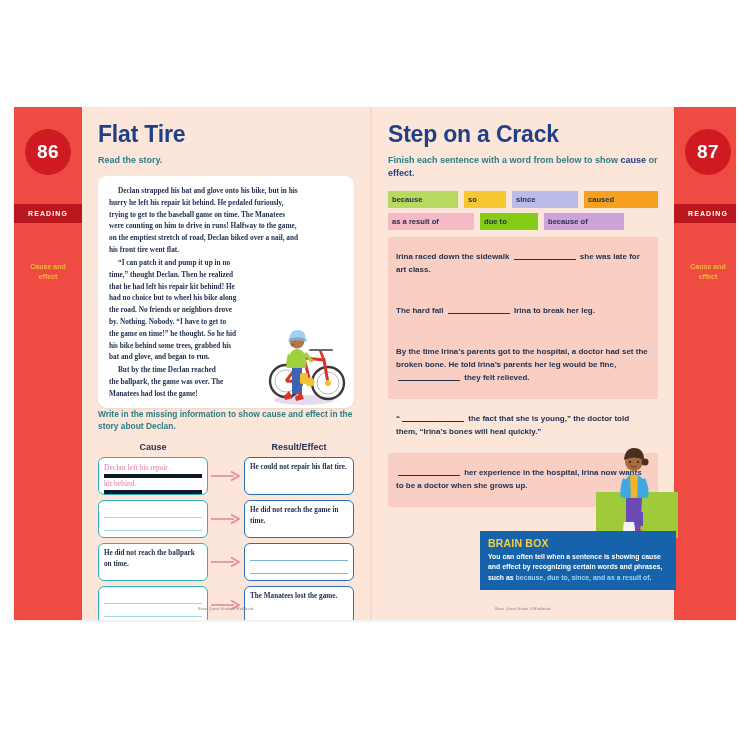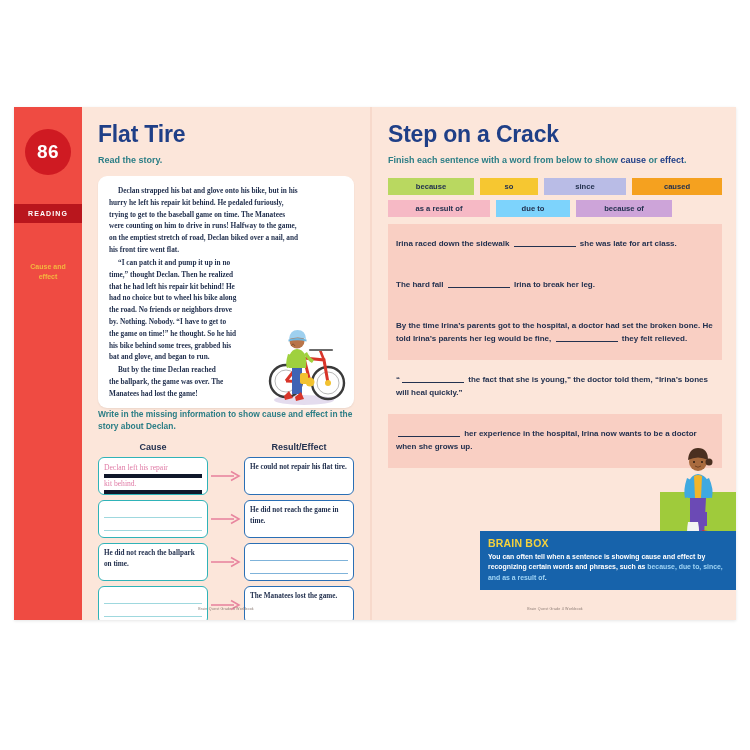--- a/index.html
+++ b/index.html
@@ -71,21 +71,21 @@
   
   .bbleft{position:absolute;left:0;top:382px;width:68px;background:#1763ab;
           padding:7px 7px 9px 7px;box-sizing:border-box;z-index:5;}
   .bbleft .hd{color:#f4d13d;font-size:11.5px;font-weight:bold;line-height:1.02;letter-spacing:-.2px;}
   .bbleft .bd{margin-top:5px;color:#fff;font-size:6.6px;line-height:1.55;font-weight:bold;}
   .bbleft .bd b{color:#9fd4f5;}
 
   
   .bank{margin-top:11px;}
   .bankrow{display:flex;gap:6px;margin-bottom:5px;}
-  .chip{font-size:7.6px;color:#23314f;padding:4px 12px;text-align:center;font-weight:bold;}
+  .chip{font-size:7.6px;color:#23314f;padding:4px 4px;text-align:left;font-weight:bold;}
 
   
   .sentlist{margin-top:7px;}
   .sent{font-size:8px;line-height:1.62;color:#23314f;font-weight:bold;
         padding:14px 8px;box-sizing:border-box;}
   .sent.odd{background:#f9cfc3;}
   .sent.even{background:transparent;}
   .blank{display:inline-block;width:62px;border-bottom:1.1px solid #23314f;
          vertical-align:-1px;margin:0 2px;}
 
@@ -241,21 +241,21 @@
 
       <div class="bank">
         <div class="bankrow" id="bank-row-1">
             <div class="chip" style="background: rgb(185, 216, 96); width: 62px;">because</div>
             <div class="chip" style="background: rgb(246, 199, 49); width: 34px;">so</div>
             <div class="chip" style="background: rgb(185, 188, 230); width: 58px;">since</div>
             <div class="chip" style="background: rgb(245, 161, 31); width: 66px;">caused</div>
           </div>
         <div class="bankrow" id="bank-row-2">
             <div class="chip" style="background: rgb(246, 185, 197); width: 78px;">as a result of</div>
-            <div class="chip" style="background: #7dd3fc; width: 50px;">due to</div>
+            <div class="chip" style="background: #84cc16; width: 50px;">due to</div>
             <div class="chip" style="background: rgb(205, 164, 217); width: 72px;">because of</div>
           </div>
       </div>
 
       <div class="sentlist" id="sent-list">
           <div class="sent odd"><span>Irina raced down the sidewalk </span><span class="blank"></span><span> she was late for art class.</span></div>
           <div class="sent odd"><span>The hard fall </span><span class="blank"></span><span> Irina to break her leg.</span></div>
           <div class="sent odd"><span>By the time Irina’s parents got to the hospital, a doctor had set the broken bone. He told Irina’s parents her leg would be fine, </span><span class="blank"></span><span> they felt relieved.</span></div>
           <div class="sent even"><span>“</span><span class="blank"></span><span> the fact that she is young,” the doctor told them, “Irina’s bones will heal quickly.”</span></div>
           <div class="sent odd"><span></span><span class="blank"></span><span> her experience in the hospital, Irina now wants to be a doctor when she grows up.</span></div>

